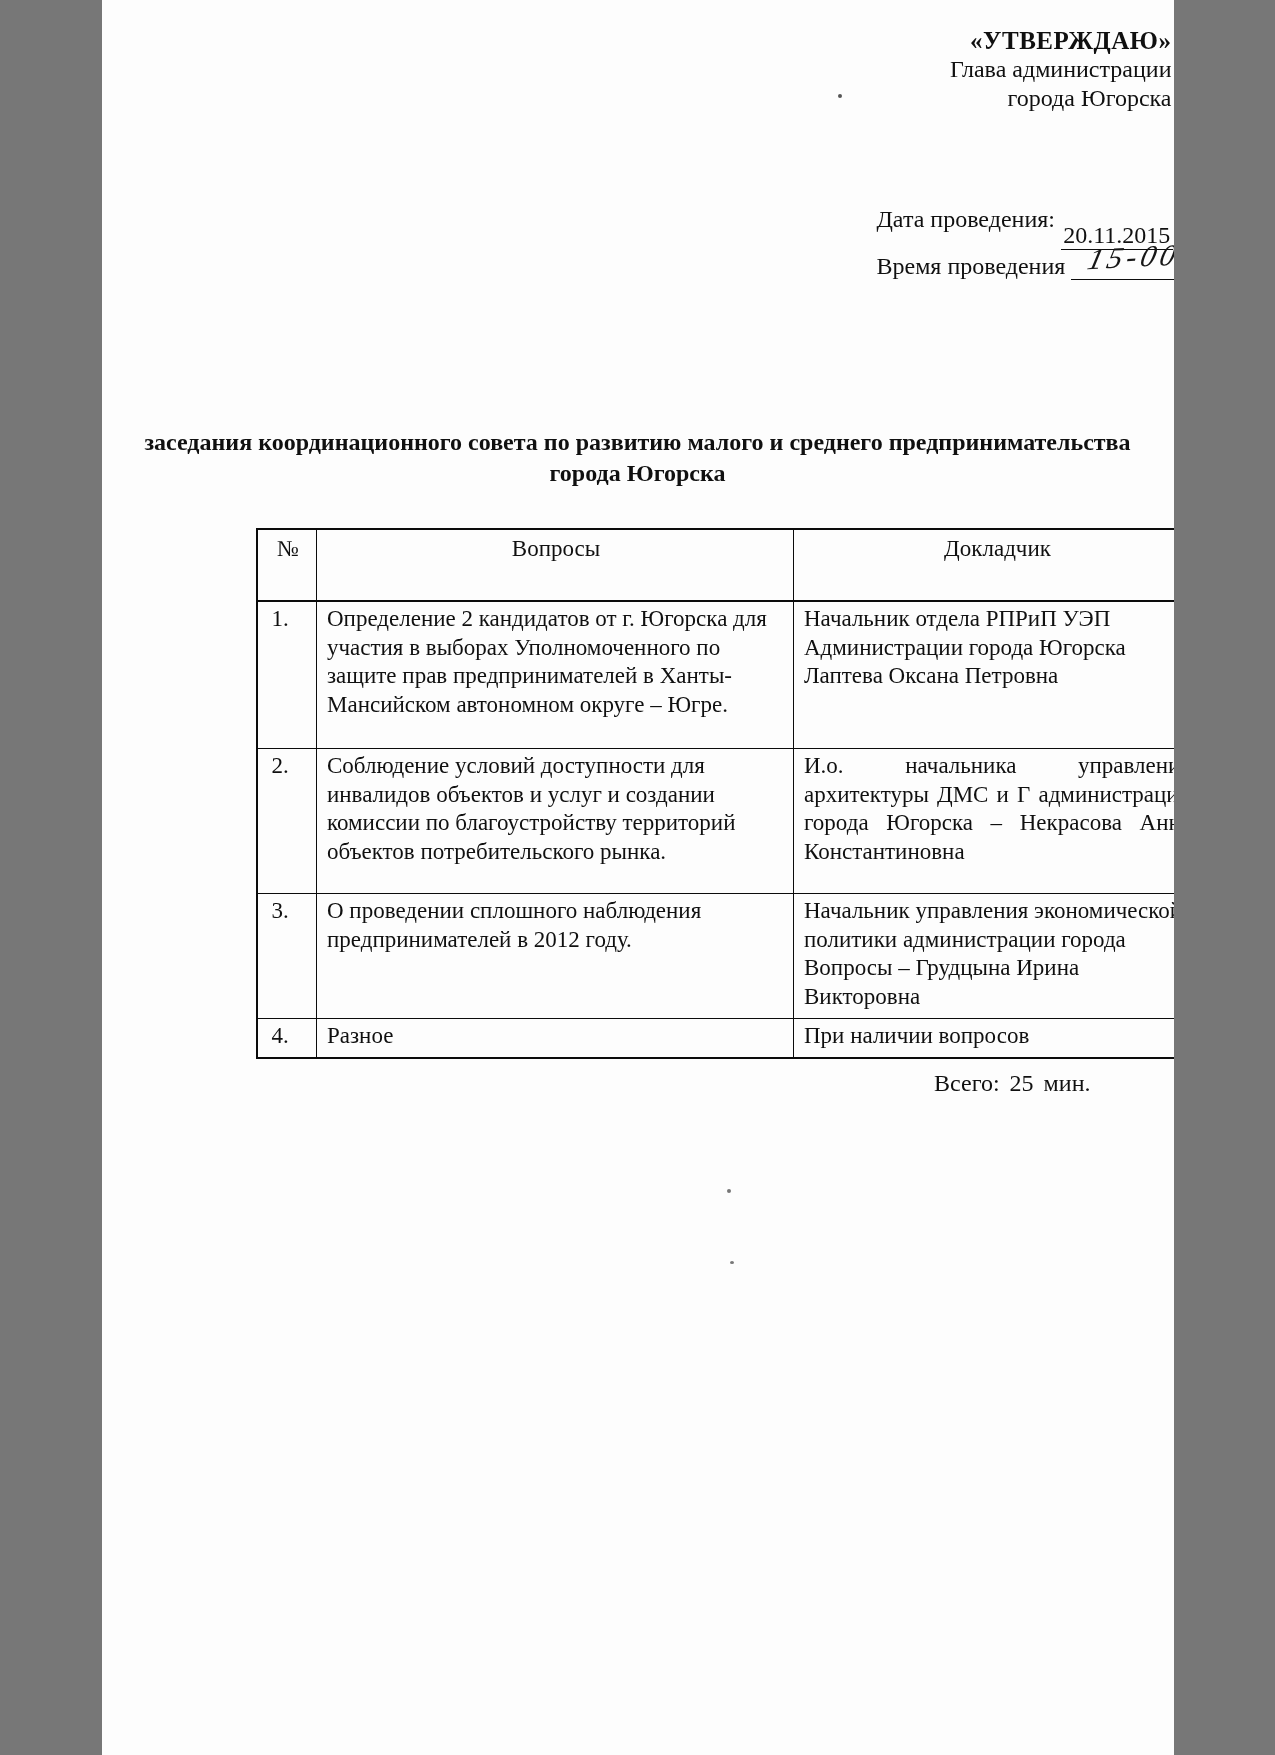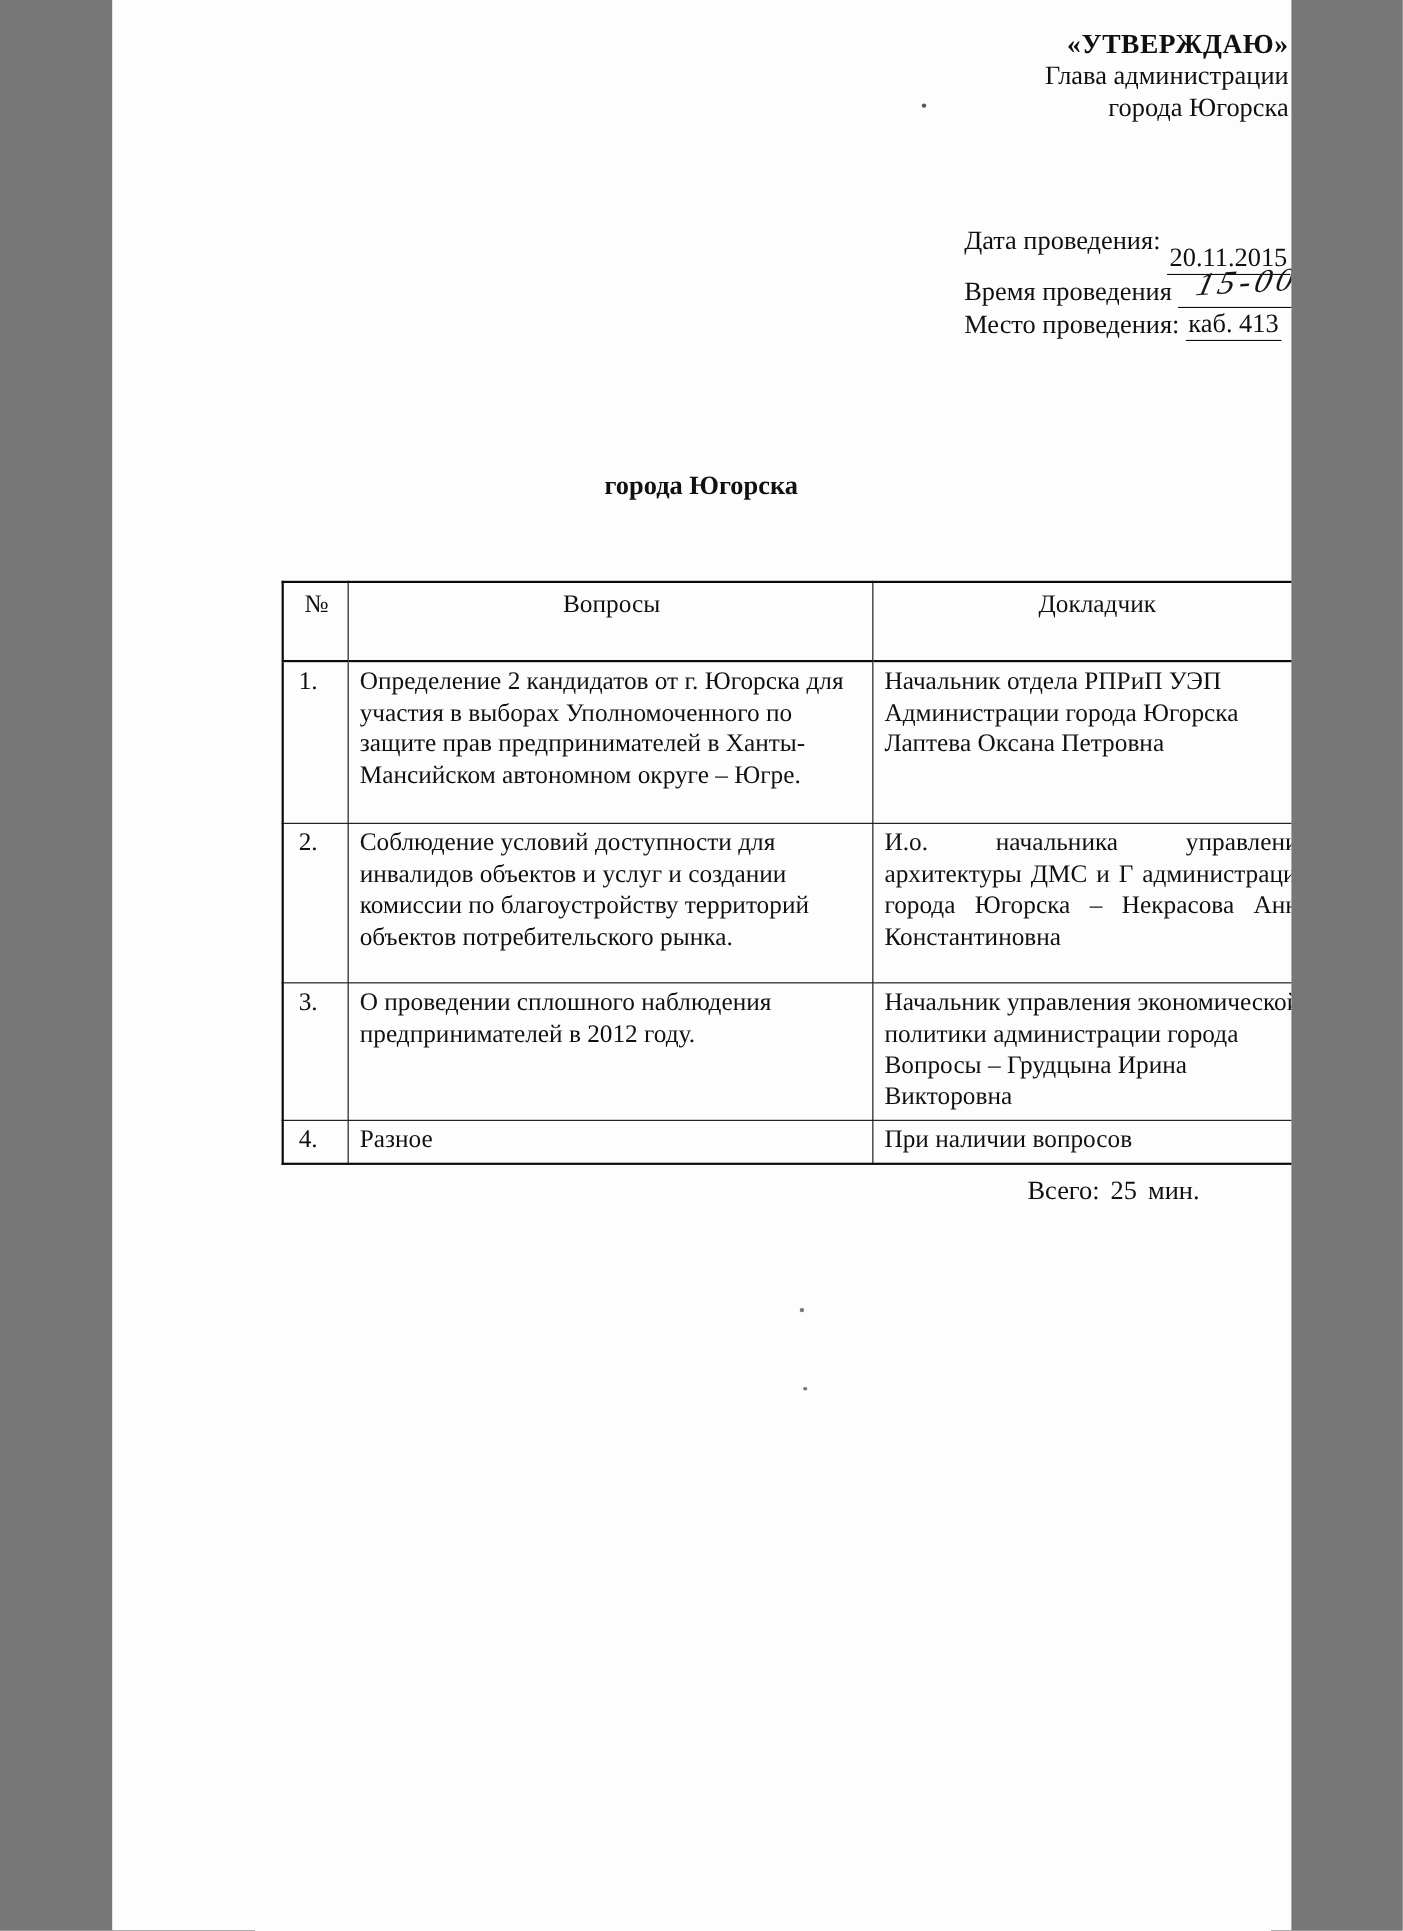--- a/index.html
+++ b/index.html
@@ -99,27 +99,24 @@
     <div class="mrow">
       <span class="mlabel">Дата проведения:</span>
       <span class="mvalue date">20.11.2015</span>
     </div>
     <div class="mrow">
       <span class="mlabel">Время проведения</span>
       <span class="mvalue time">
         <span class="handwriting">15-00</span>
       </span>
     </div>
-    <div class="mrow">
-      <span class="mlabel">Место проведения:</span>
-      <span class="mvalue place">каб. 413</span>
-    </div>
   </div>
 
   <div class="doc-subtitle">
+    <div>заседания координационного совета по развитию малого и среднего предпринимательства</div>
     <div>города Югорска</div>
   </div>
 
   <table class="agenda">
     <colgroup>
       <col class="col-num">
         <col class="col-q">
         <col class="col-sp">
         <col class="col-dur">
     </colgroup>

